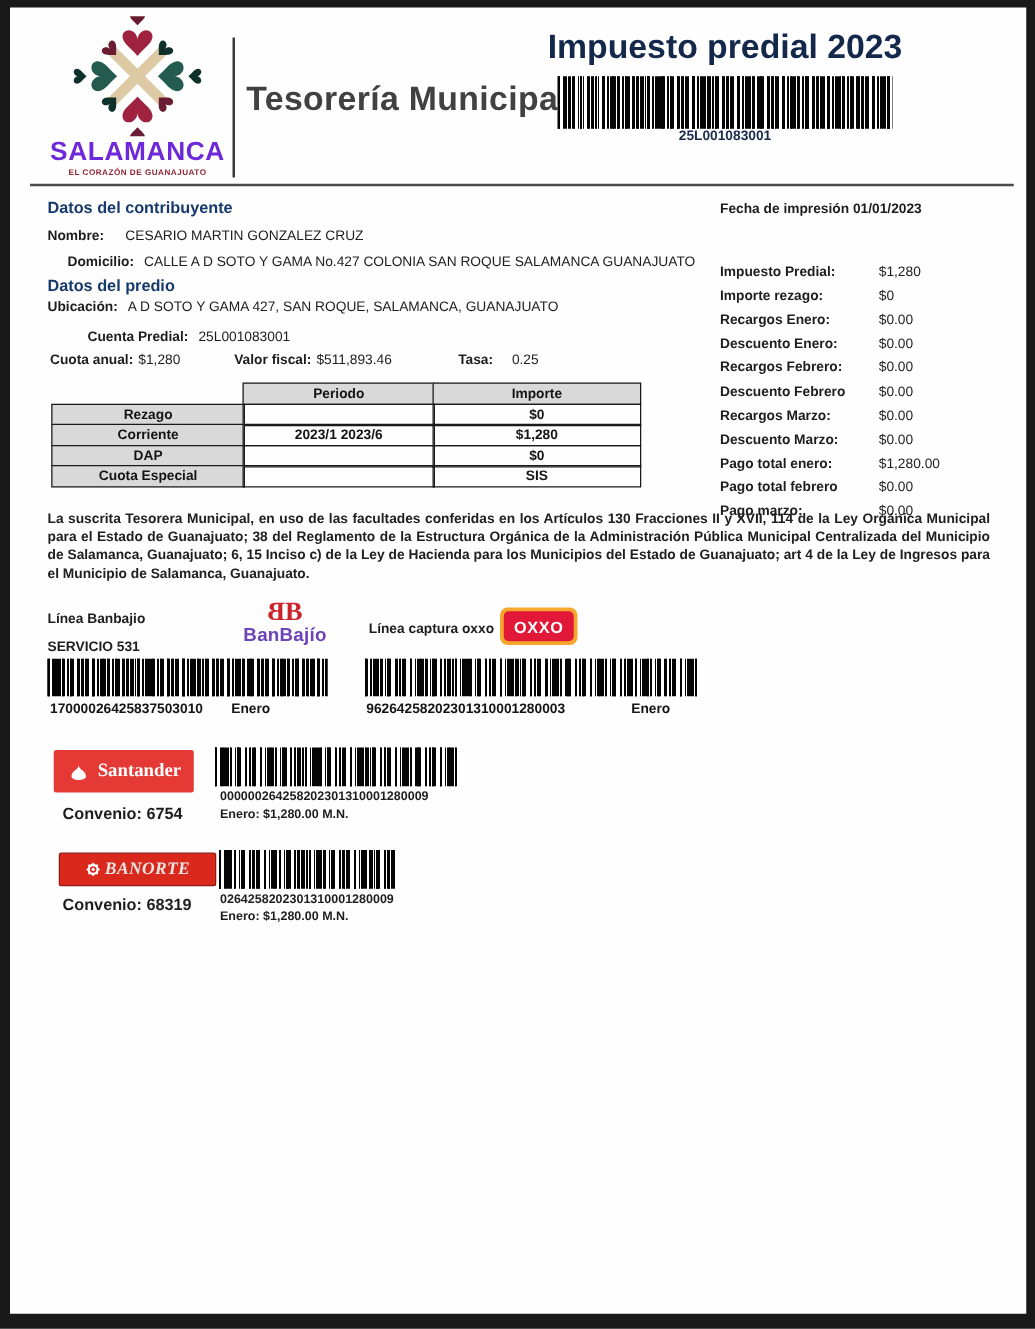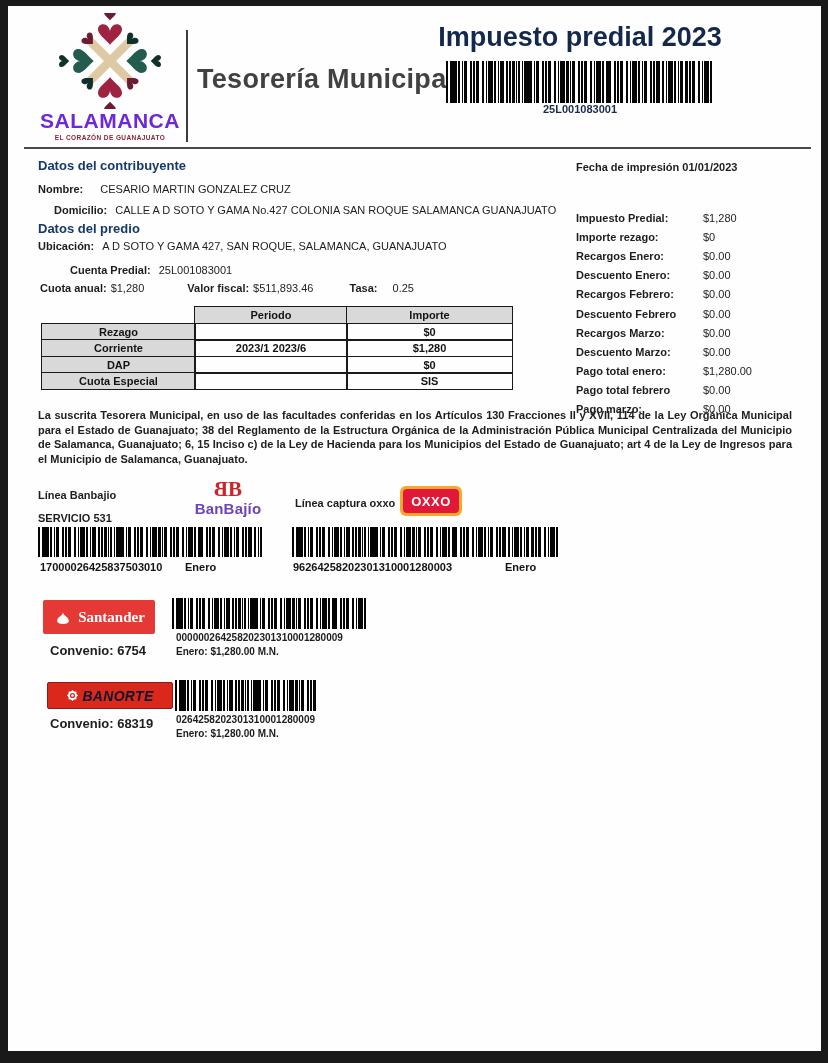--- a/index.html
+++ b/index.html
@@ -45,21 +45,21 @@
 
   
   .kv-label{font-weight:bold;}
   .row-nombre{left:30px;top:177px;}
   .row-dom{left:30px;top:198px;padding-left:16px;}
   .row-ubi{left:30px;top:234px;}
   .row-cta{left:32px;top:258px;margin-left:30px;}
   .row-cuota{left:32px;top:276px;}
   .row-cuota span{margin-right:4px;}
   .gap1{margin-left:36px;}
-  .gap2{margin-left:29px;}
+  .gap2{margin-left:46px;}
 
   
   .btable{left:34px;top:301px;display:grid;grid-template-columns:153px 152px 165px;}
   .btable .cell{
     border:1.5px solid #1a1a1a;height:16px;line-height:16px;
     font-size:11px;font-weight:bold;text-align:center;color:#141414;
     margin:-0.75px;
   }
   .btable .hcell{background:#d9d9d9;}
   .btable .lcell{background:#d9d9d9;}
@@ -88,21 +88,21 @@
   .oxxo-inner{width:100%;height:100%;background:#e21838;border-radius:4px;display:flex;
               align-items:center;justify-content:center;color:#fff;font-weight:bold;
               font-size:13px;letter-spacing:.5px;}
   .num-row{font-size:11px;font-weight:bold;color:#141414;}
 
   .santander-logo{left:35px;top:594px;width:112px;height:34px;background:#e53935;border-radius:2px;
                   display:flex;align-items:center;justify-content:center;gap:5px;}
   .santander-word{color:#fff;font-size:15px;font-weight:bold;font-family:"Liberation Serif","DejaVu Serif",serif;}
   .banorte-logo{left:39px;top:676px;width:124px;height:25px;background:#da291c;border:1px solid #8e1a12;
                 border-radius:2px;display:flex;align-items:center;justify-content:center;gap:3px;}
-  .banorte-word{color:#0f172a;font-size:14px;font-weight:bold;font-style:italic;letter-spacing:.3px;}
+  .banorte-word{color:#e5e5e5;font-size:14px;font-weight:bold;font-style:italic;letter-spacing:.3px;font-family:Liberation Serif, serif;}
   .convenio{font-size:13px;font-weight:bold;color:#1d1d1d;}
 </style>
 </head>
 <body>
 
 <div class="sheet">
 
   <div class="abs logo-wrap">
     <svg width="104" height="96" viewBox="0 0 120 112">
       <defs>

